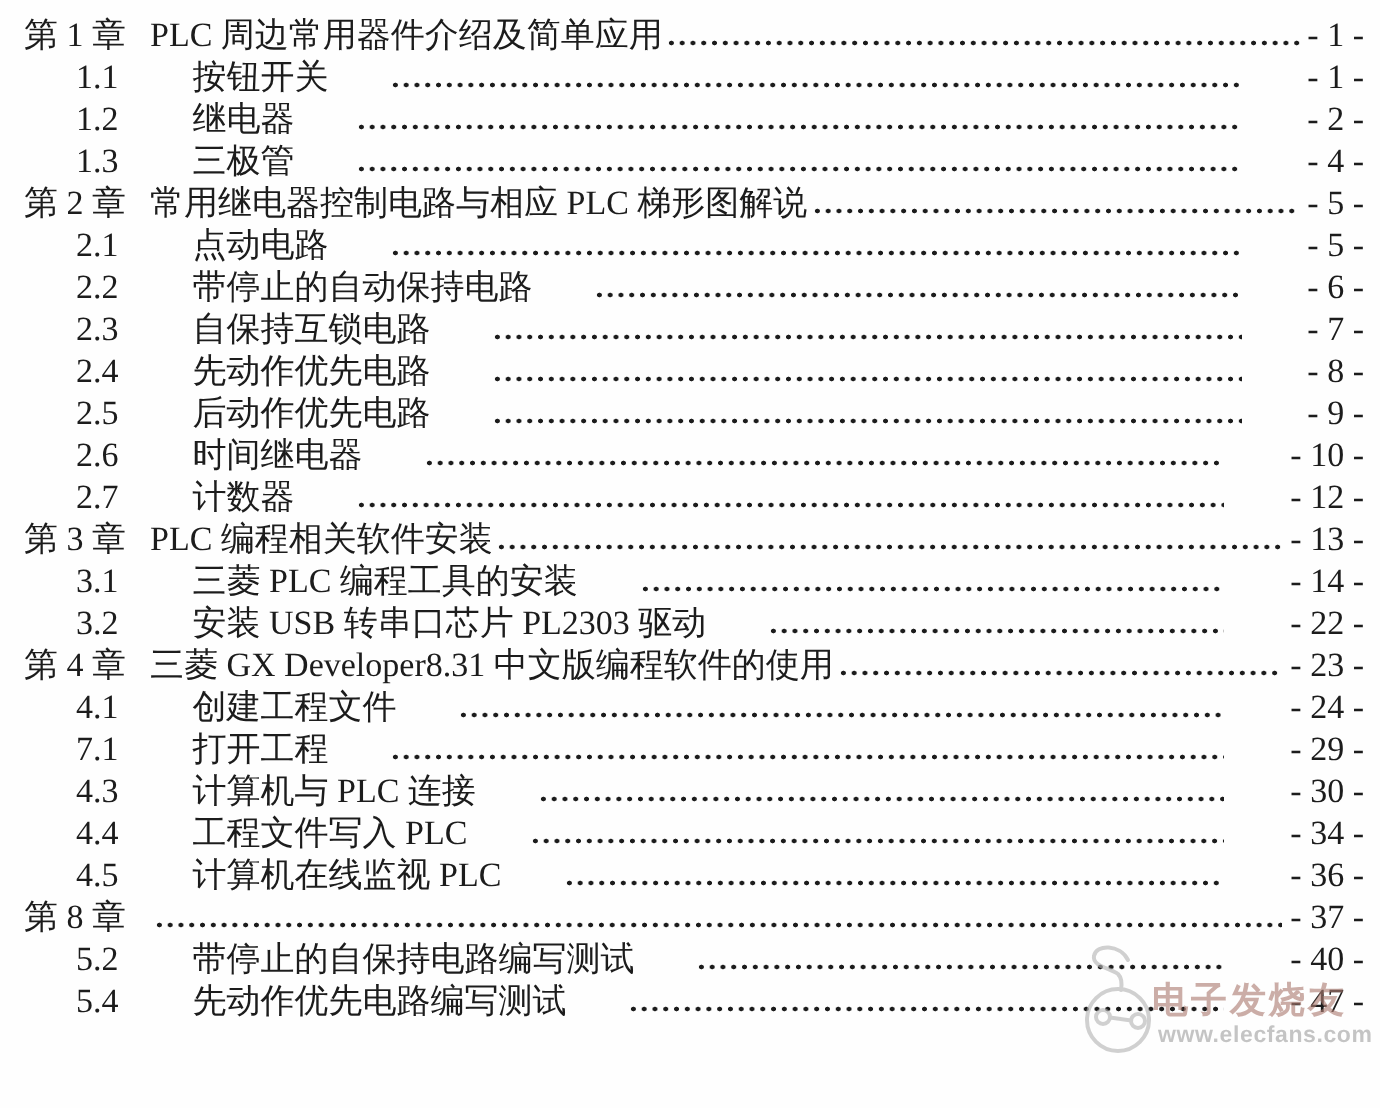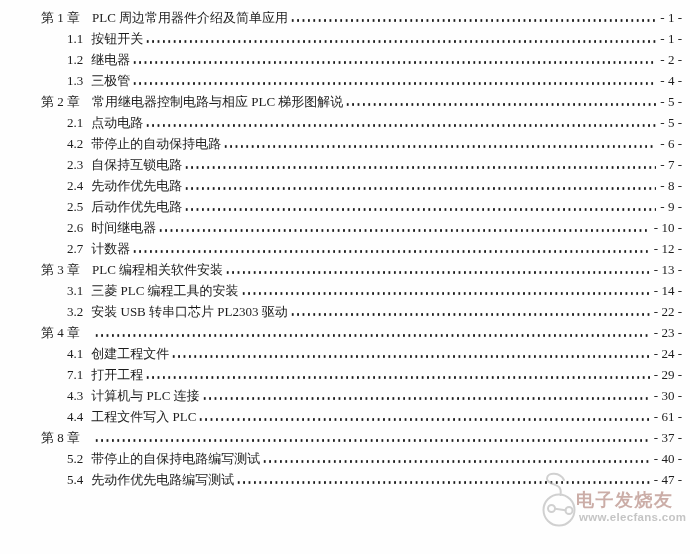--- a/index.html
+++ b/index.html
@@ -9,23 +9,23 @@
     background:#fefefe;
     overflow:hidden;
     font-family:"Liberation Serif","DejaVu Serif",serif;
     color:#1c1c1c;
   }
   .toc{position:absolute;top:7px;left:0;right:0;}
   .toc-row{
     display:flex;align-items:baseline;
     height:21px;line-height:21px;
     padding:0 8px 0 12px;
-    font-size:13px;white-space:nowrap;margin-left:29px;
-  }
-  .toc-row.section{padding-left:38px;}
+    font-size:17px;white-space:nowrap;
+  }
+  .toc-row.section{padding-left:38px;gap:29px;}
   .toc-row .num{margin-right:8px;flex:0 0 auto;}
   .toc-row.chapter .num{margin-right:12px;}
   .toc-row .title{flex:0 0 auto;}
   .leader{
     flex:1 1 auto;min-width:12px;display:block;height:5px;margin:0 2px;
     background-image:radial-gradient(circle,#1c1c1c 1.05px,transparent 1.35px);
     background-size:5.4px 5px;background-repeat:repeat-x;background-position:0 1px;
   }
   .page-num{flex:0 0 auto;margin-left:2px;}
   .watermark{
@@ -77,21 +77,21 @@
       <span class="leader"></span>
       <span class="page-num">- 5 -</span>
     </div>
       <div class="toc-row section">
       <span class="num">2.1</span>
       <span class="title">点动电路</span>
       <span class="leader"></span>
       <span class="page-num">- 5 -</span>
     </div>
       <div class="toc-row section">
-      <span class="num">4.2</span>
+      <span class="num">2.2</span>
       <span class="title">带停止的自动保持电路</span>
       <span class="leader"></span>
       <span class="page-num">- 6 -</span>
     </div>
       <div class="toc-row section">
       <span class="num">2.3</span>
       <span class="title">自保持互锁电路</span>
       <span class="leader"></span>
       <span class="page-num">- 7 -</span>
     </div>
@@ -132,20 +132,21 @@
       <span class="page-num">- 14 -</span>
     </div>
       <div class="toc-row section">
       <span class="num">3.2</span>
       <span class="title">安装 USB 转串口芯片 PL2303 驱动</span>
       <span class="leader"></span>
       <span class="page-num">- 22 -</span>
     </div>
       <div class="toc-row chapter">
       <span class="num">第 4 章</span>
+      <span class="title">三菱 GX Developer8.31 中文版编程软件的使用</span>
       <span class="leader"></span>
       <span class="page-num">- 23 -</span>
     </div>
       <div class="toc-row section">
       <span class="num">4.1</span>
       <span class="title">创建工程文件</span>
       <span class="leader"></span>
       <span class="page-num">- 24 -</span>
     </div>
       <div class="toc-row section">
@@ -157,21 +158,27 @@
       <div class="toc-row section">
       <span class="num">4.3</span>
       <span class="title">计算机与 PLC 连接</span>
       <span class="leader"></span>
       <span class="page-num">- 30 -</span>
     </div>
       <div class="toc-row section">
       <span class="num">4.4</span>
       <span class="title">工程文件写入 PLC</span>
       <span class="leader"></span>
-      <span class="page-num">- 61 -</span>
+      <span class="page-num">- 34 -</span>
+    </div>
+      <div class="toc-row section">
+      <span class="num">4.5</span>
+      <span class="title">计算机在线监视 PLC</span>
+      <span class="leader"></span>
+      <span class="page-num">- 36 -</span>
     </div>
       <div class="toc-row chapter">
       <span class="num">第 8 章</span>
       <span class="leader"></span>
       <span class="page-num">- 37 -</span>
     </div>
       <div class="toc-row section">
       <span class="num">5.2</span>
       <span class="title">带停止的自保持电路编写测试</span>
       <span class="leader"></span>

